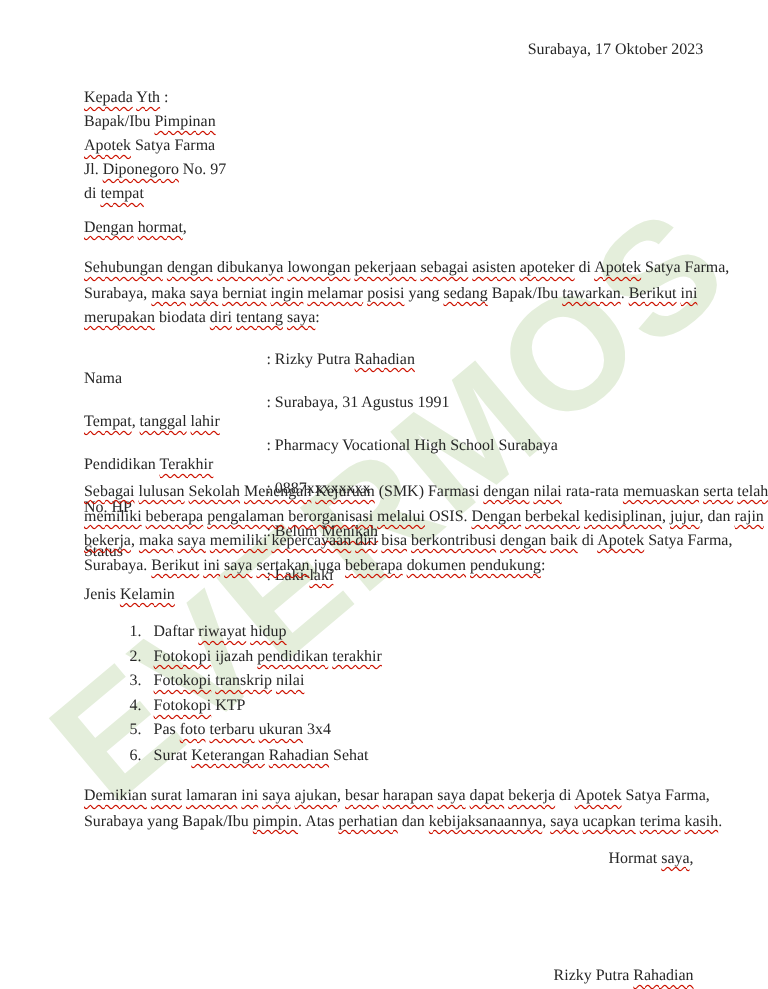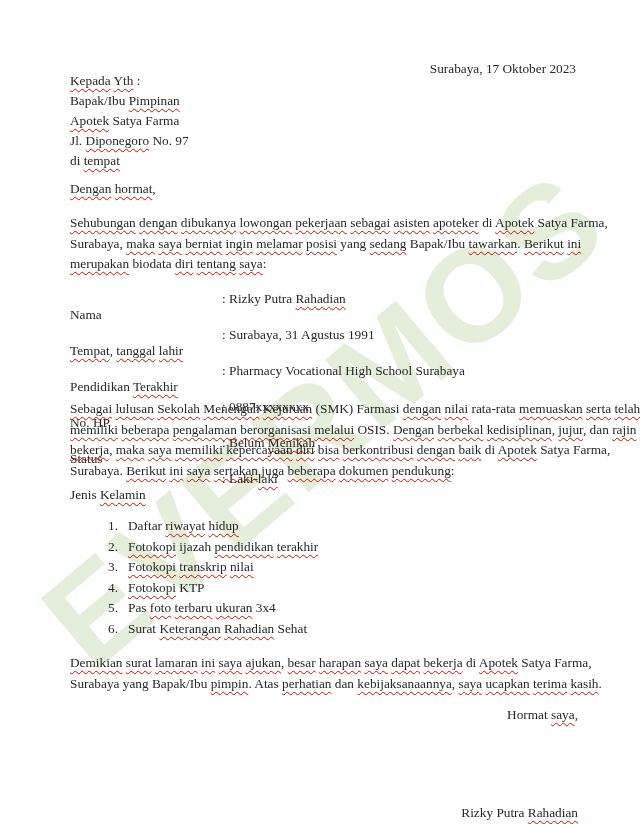--- a/index.html
+++ b/index.html
@@ -27,23 +27,22 @@
     line-height: 1;
     letter-spacing: 3px;
     color: #e4eedb;
     z-index: 0;
     user-select: none;
   }
 
   .content { position: absolute; inset: 0; z-index: 1; font-size: 13.3px; }
 
   .date {
-    position: absolute; top: 33px; right: 64px;
+    position: absolute; top: 33px; right: 54px;
     white-space: nowrap;
-    margin-top: 28px;
   }
 
   .recipient {
     position: absolute; top: 71px; left: 70px;
     line-height: 20px; white-space: nowrap;
   }
 
   .salutation {
     position: absolute; top: 181px; left: 70px; white-space: nowrap;
   }

